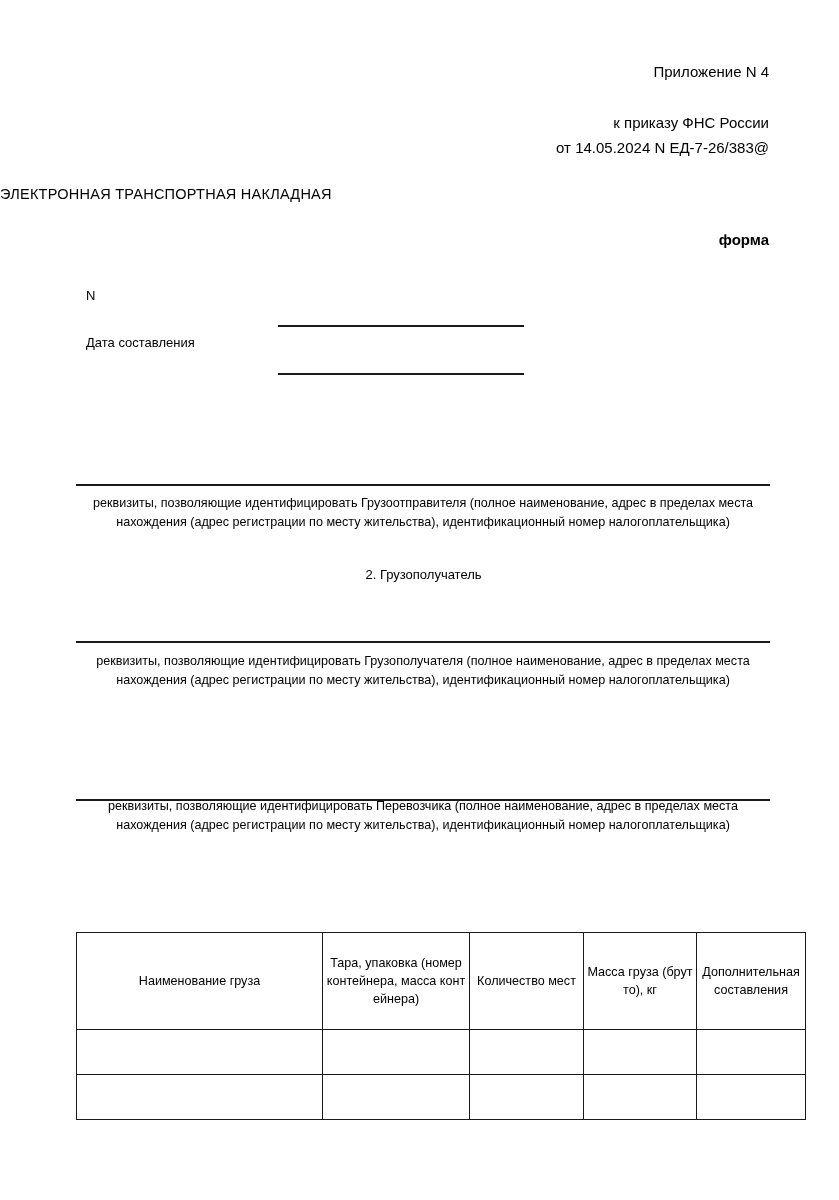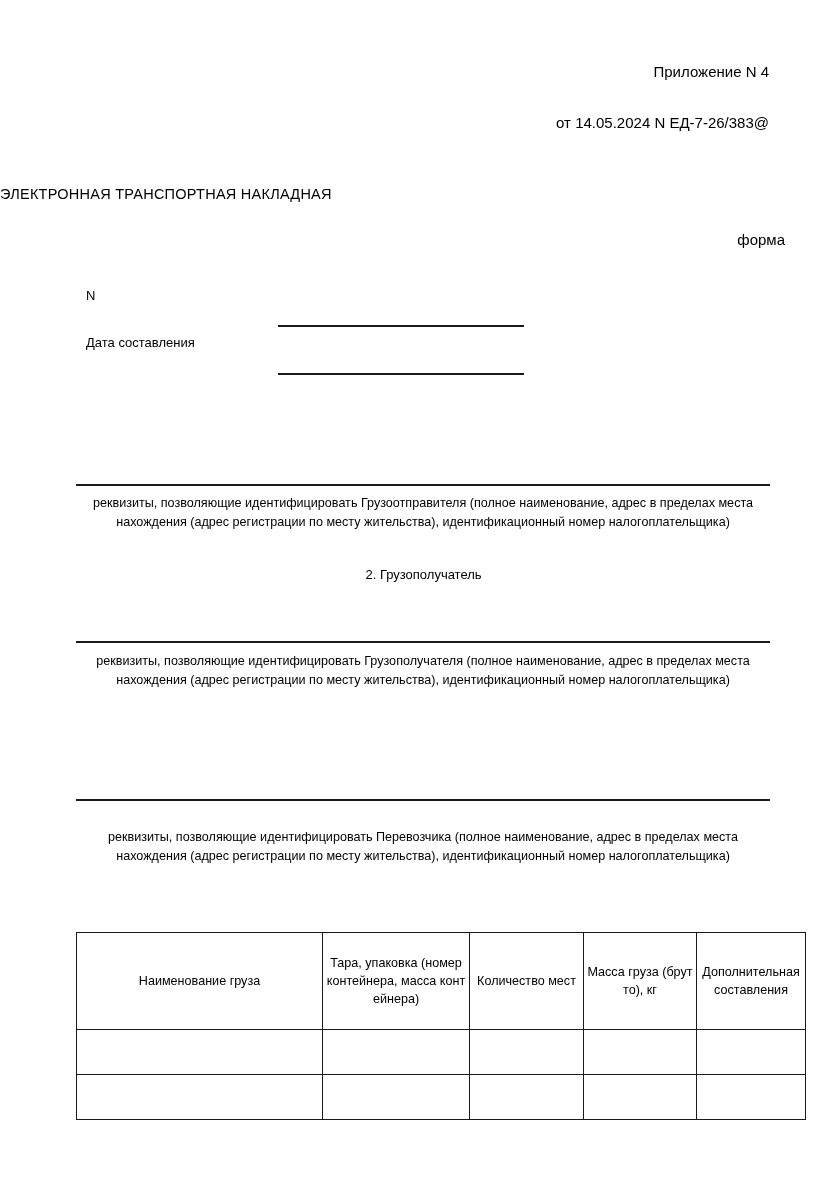--- a/index.html
+++ b/index.html
@@ -40,23 +40,24 @@
     position: absolute;
     left: 0;
     right: 0;
     top: 186px;
     text-align: left;
     font-size: 14.5px;
     letter-spacing: 0.25px;
   }
   .form-word {
     position: absolute;
-    right: 54px;
+    right: 70px;
     top: 231px;
     font-size: 15px;
+    font-weight: bold;
   }
 
   
   .field-label {
     position: absolute;
     left: 86px;
     font-size: 13px;
   }
   .lbl-n    { top: 288px; }
   .lbl-date { top: 335px; }
@@ -96,21 +97,21 @@
 
   
   .caption {
     position: absolute;
     text-align: center;
     font-size: 12.6px;
     line-height: 19px;
   }
   .cap-sec1 { left: 88px; width: 670px; top: 494px; }
   .cap-sec2 { left: 76px; width: 694px; top: 652px; }
-  .cap-sec3 { left: 88px; width: 670px; top: 828px; }
+  .cap-sec3 { left: 88px; width: 670px; top: 797px; }
 
   
   .cargo-table {
     position: absolute;
     left: 76px;
     top: 932px;
     width: 694px;
     border-collapse: collapse;
     table-layout: fixed;
   }
@@ -137,20 +138,21 @@
 </head>
 <body>
 
 <div class="page">
 
   <div class="hdr-block hdr-appendix">
     <span>Приложение N 4</span>
   </div>
 
   <div class="hdr-block hdr-order">
+    <div>к приказу ФНС России</div>
     <div>от 14.05.2024 N ЕД-7-26/383@</div>
   </div>
 
   <div class="doc-title">ЭЛЕКТРОННАЯ ТРАНСПОРТНАЯ НАКЛАДНАЯ</div>
   <div class="form-word">форма</div>
 
   <div class="field-label lbl-n">N</div>
   <div class="short-rule rule-n"></div>
 
   <div class="field-label lbl-date">Дата составления</div>

